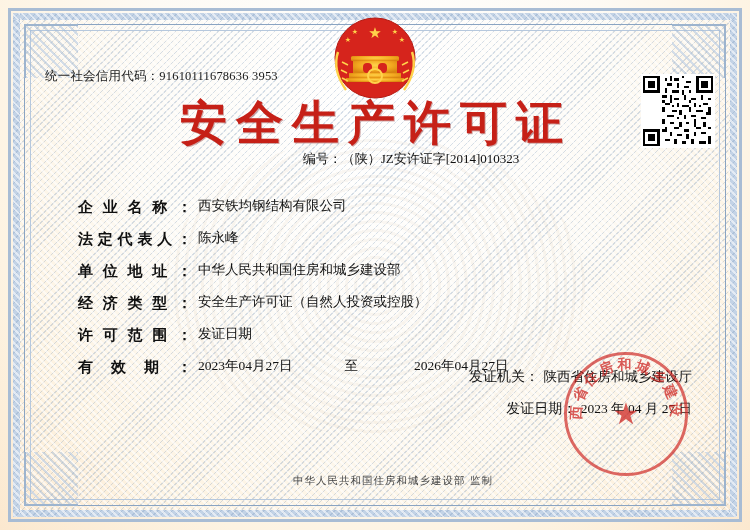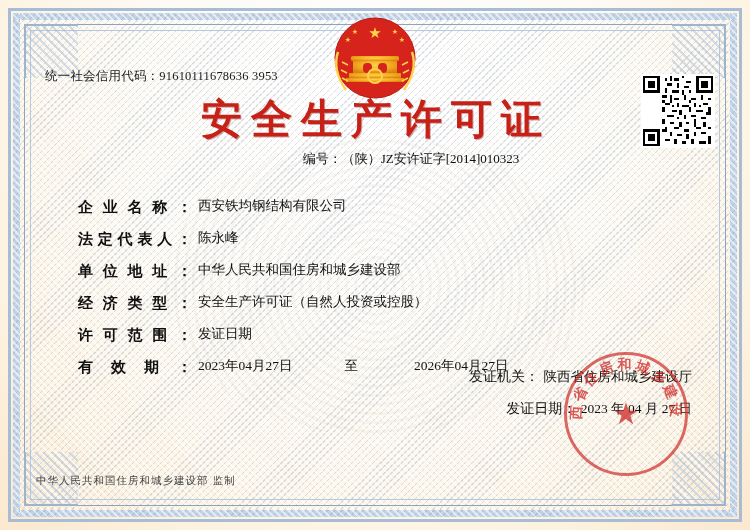--- a/index.html
+++ b/index.html
@@ -117,21 +117,21 @@
     padding: 2px;
     box-sizing: border-box;
   }
 
   .title {
     position: absolute;
     left: 0; right: 0;
     top: 92px;
     text-align: center;
     font-family: "DejaVu Serif", "Liberation Serif", serif;
-    font-size: 41px;
+    font-size: 47px;
     font-weight: bold;
     letter-spacing: 9px;
     color: #c62017;
     text-shadow: 1px 1px 0 rgba(120,10,10,0.35);
     padding-left: 2px;
   }
 
   .doc-no {
     position: absolute;
     left: 0; right: 0;
@@ -225,21 +225,21 @@
     transform: translate(-50%, -50%);
     font-size: 30px;
     color: rgba(205,32,28,0.85);
     line-height: 1;
   }
 
   .footer {
     position: absolute;
     left: 0; right: 0;
     bottom: 42px;
-    text-align: left;
+    text-align: center;
     font-family: "DejaVu Serif", "Liberation Serif", serif;
     font-size: 10.5px;
     color: #444;
     letter-spacing: 1px;
     padding-left: 36px;
   }
 </style>
 </head>
 <body>
 

